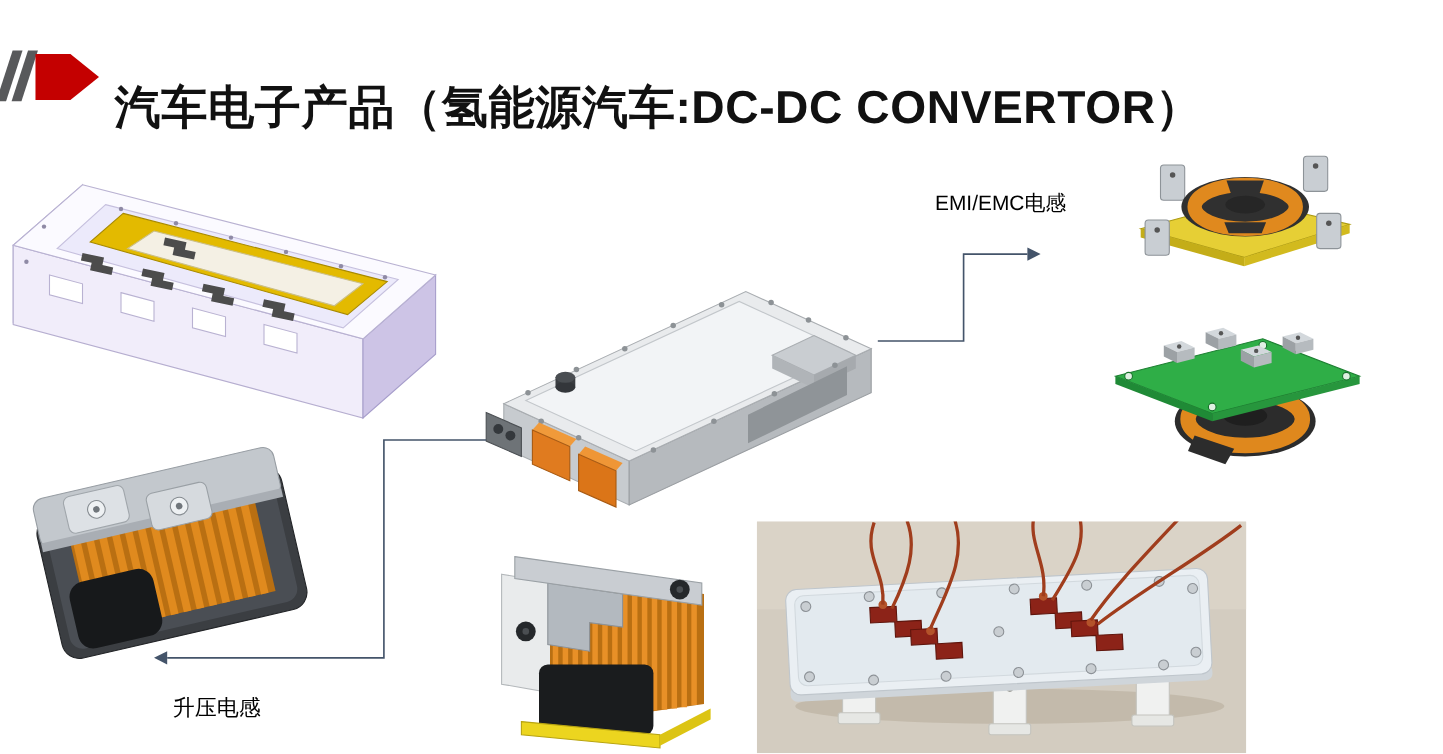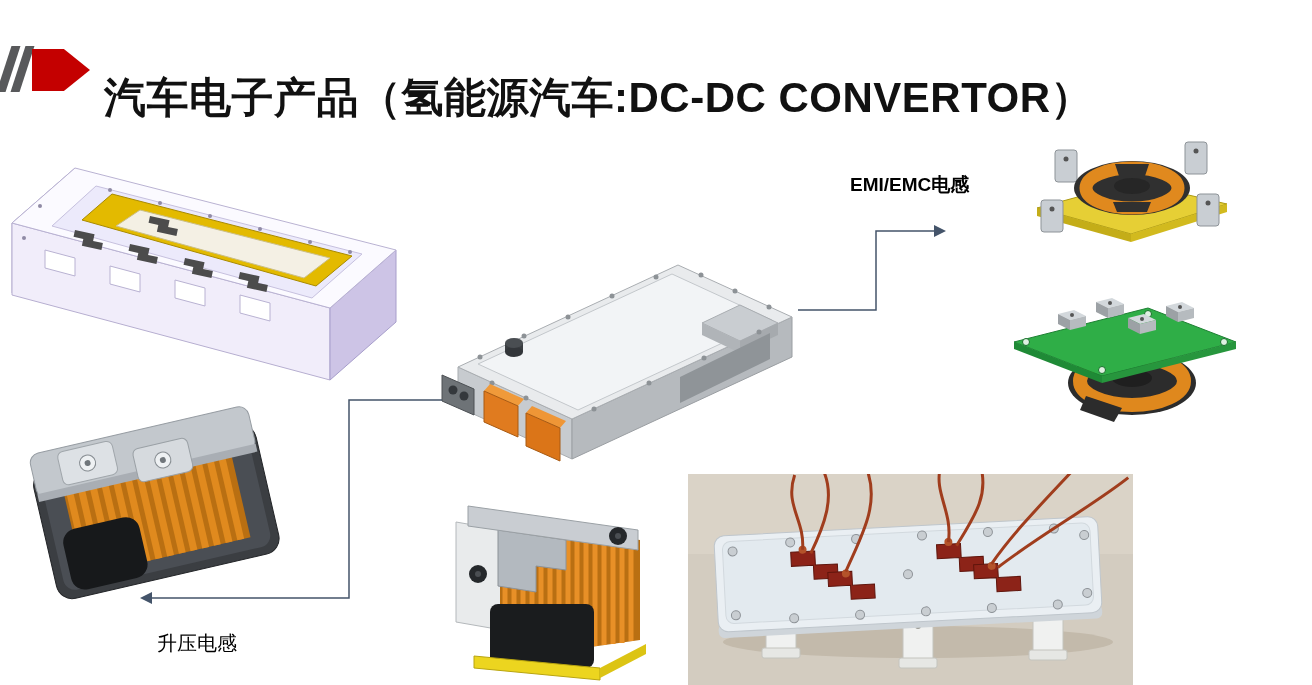--- a/index.html
+++ b/index.html
@@ -20,21 +20,21 @@
   .fig-converter{left:440px;top:245px;width:370px;height:230px;}
   .fig-emi{left:1015px;top:138px;width:225px;height:118px;}
   .fig-pcb{left:1000px;top:288px;width:245px;height:150px;}
   .fig-boost{left:25px;top:388px;width:260px;height:215px;}
   .fig-center{left:440px;top:478px;width:215px;height:205px;}
   .fig-photo{left:688px;top:474px;width:445px;height:211px;}
   
   .connectors{position:absolute;left:0;top:0;width:1312px;height:685px;z-index:5;pointer-events:none;}
   
   .callout{position:absolute;z-index:6;color:#000;}
-  .label-emi{left:850px;top:172px;font-size:19px;font-weight:bold;}
+  .label-emi{left:850px;top:172px;font-size:19px;}
   .label-boost{left:157px;top:620px;font-size:20px;margin-top:10px;}
 </style>
 </head>
 <body>
 
 <div class="slide">
 
   <span class="decor-bar b1"></span>
   <span class="decor-bar b2"></span>
   <span class="decor-arrow"></span>

